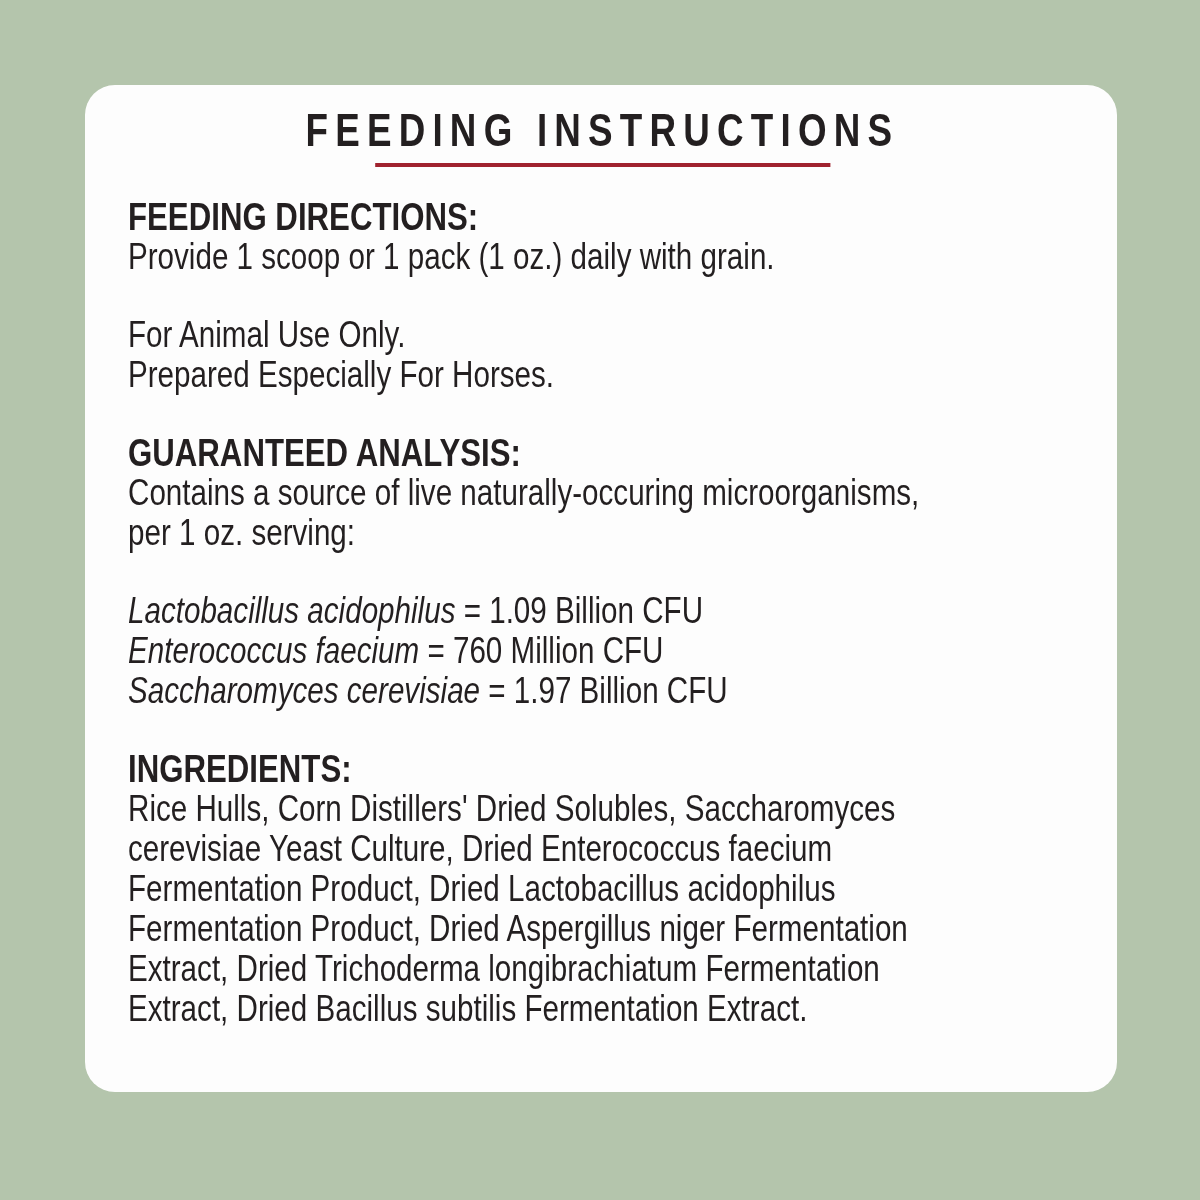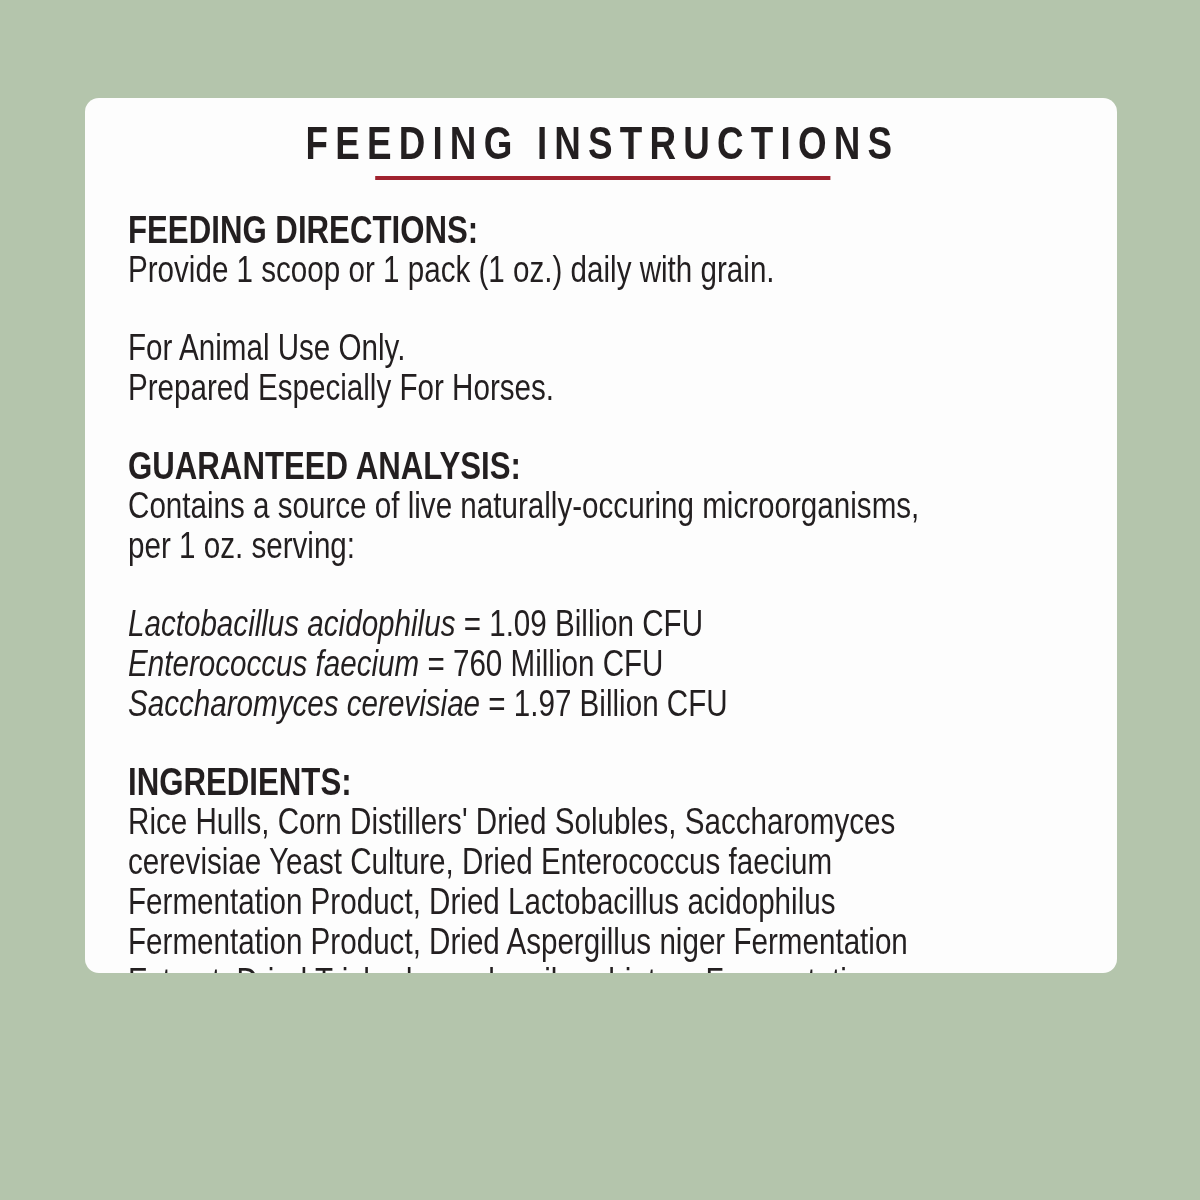--- a/index.html
+++ b/index.html
@@ -7,25 +7,25 @@
     padding: 0;
     width: 1200px;
     height: 1200px;
     background: #b4c5ac;
     font-family: "Liberation Sans", "DejaVu Sans", sans-serif;
     color: #231f20;
   }
   .card {
     position: absolute;
     left: 85px;
-    top: 98px;
+    top: 85px;
     width: 1032px;
-    height: 875px;
+    height: 1007px;
     background: #fdfdfd;
-    border-radius: 14px;
+    border-radius: 30px;
     overflow: hidden;
     box-sizing: border-box;
     padding: 0 0 0 43px;
   }
   
   .squeeze {
     width: 1186px;
     transform: scaleX(0.8);
     transform-origin: top left;
   }

